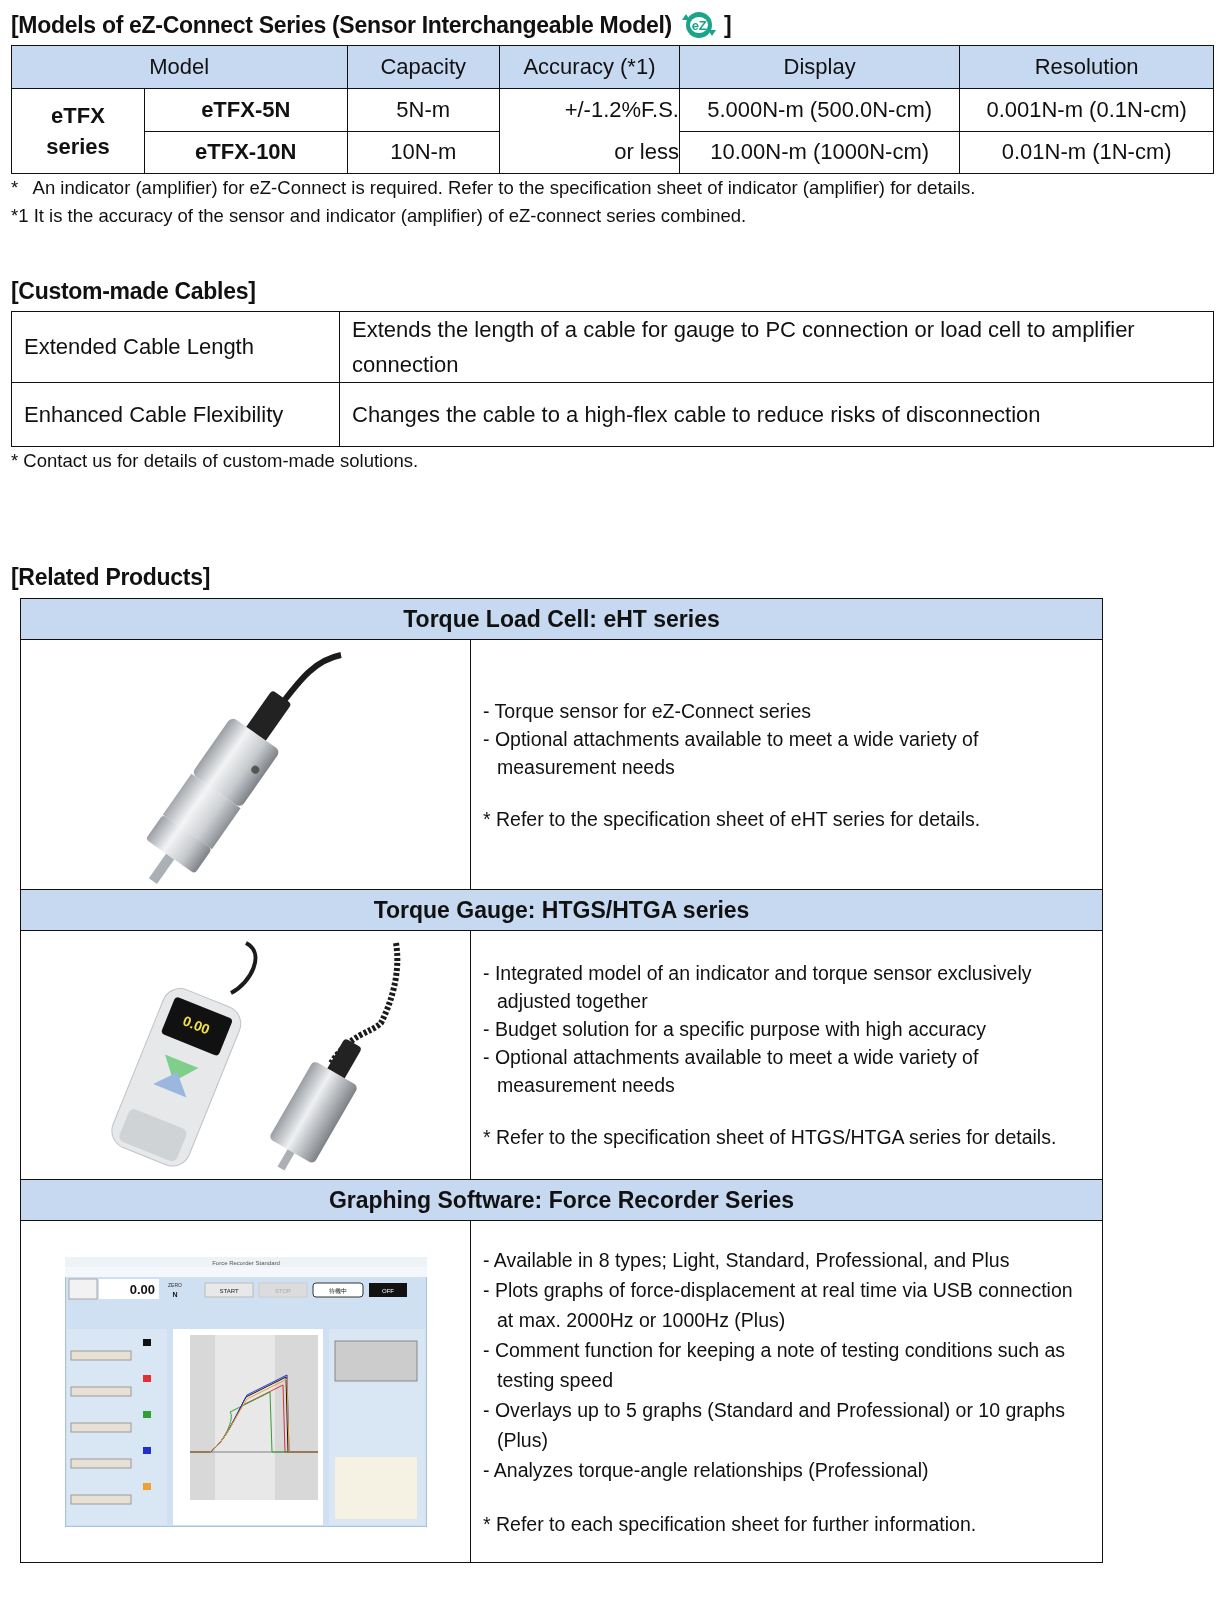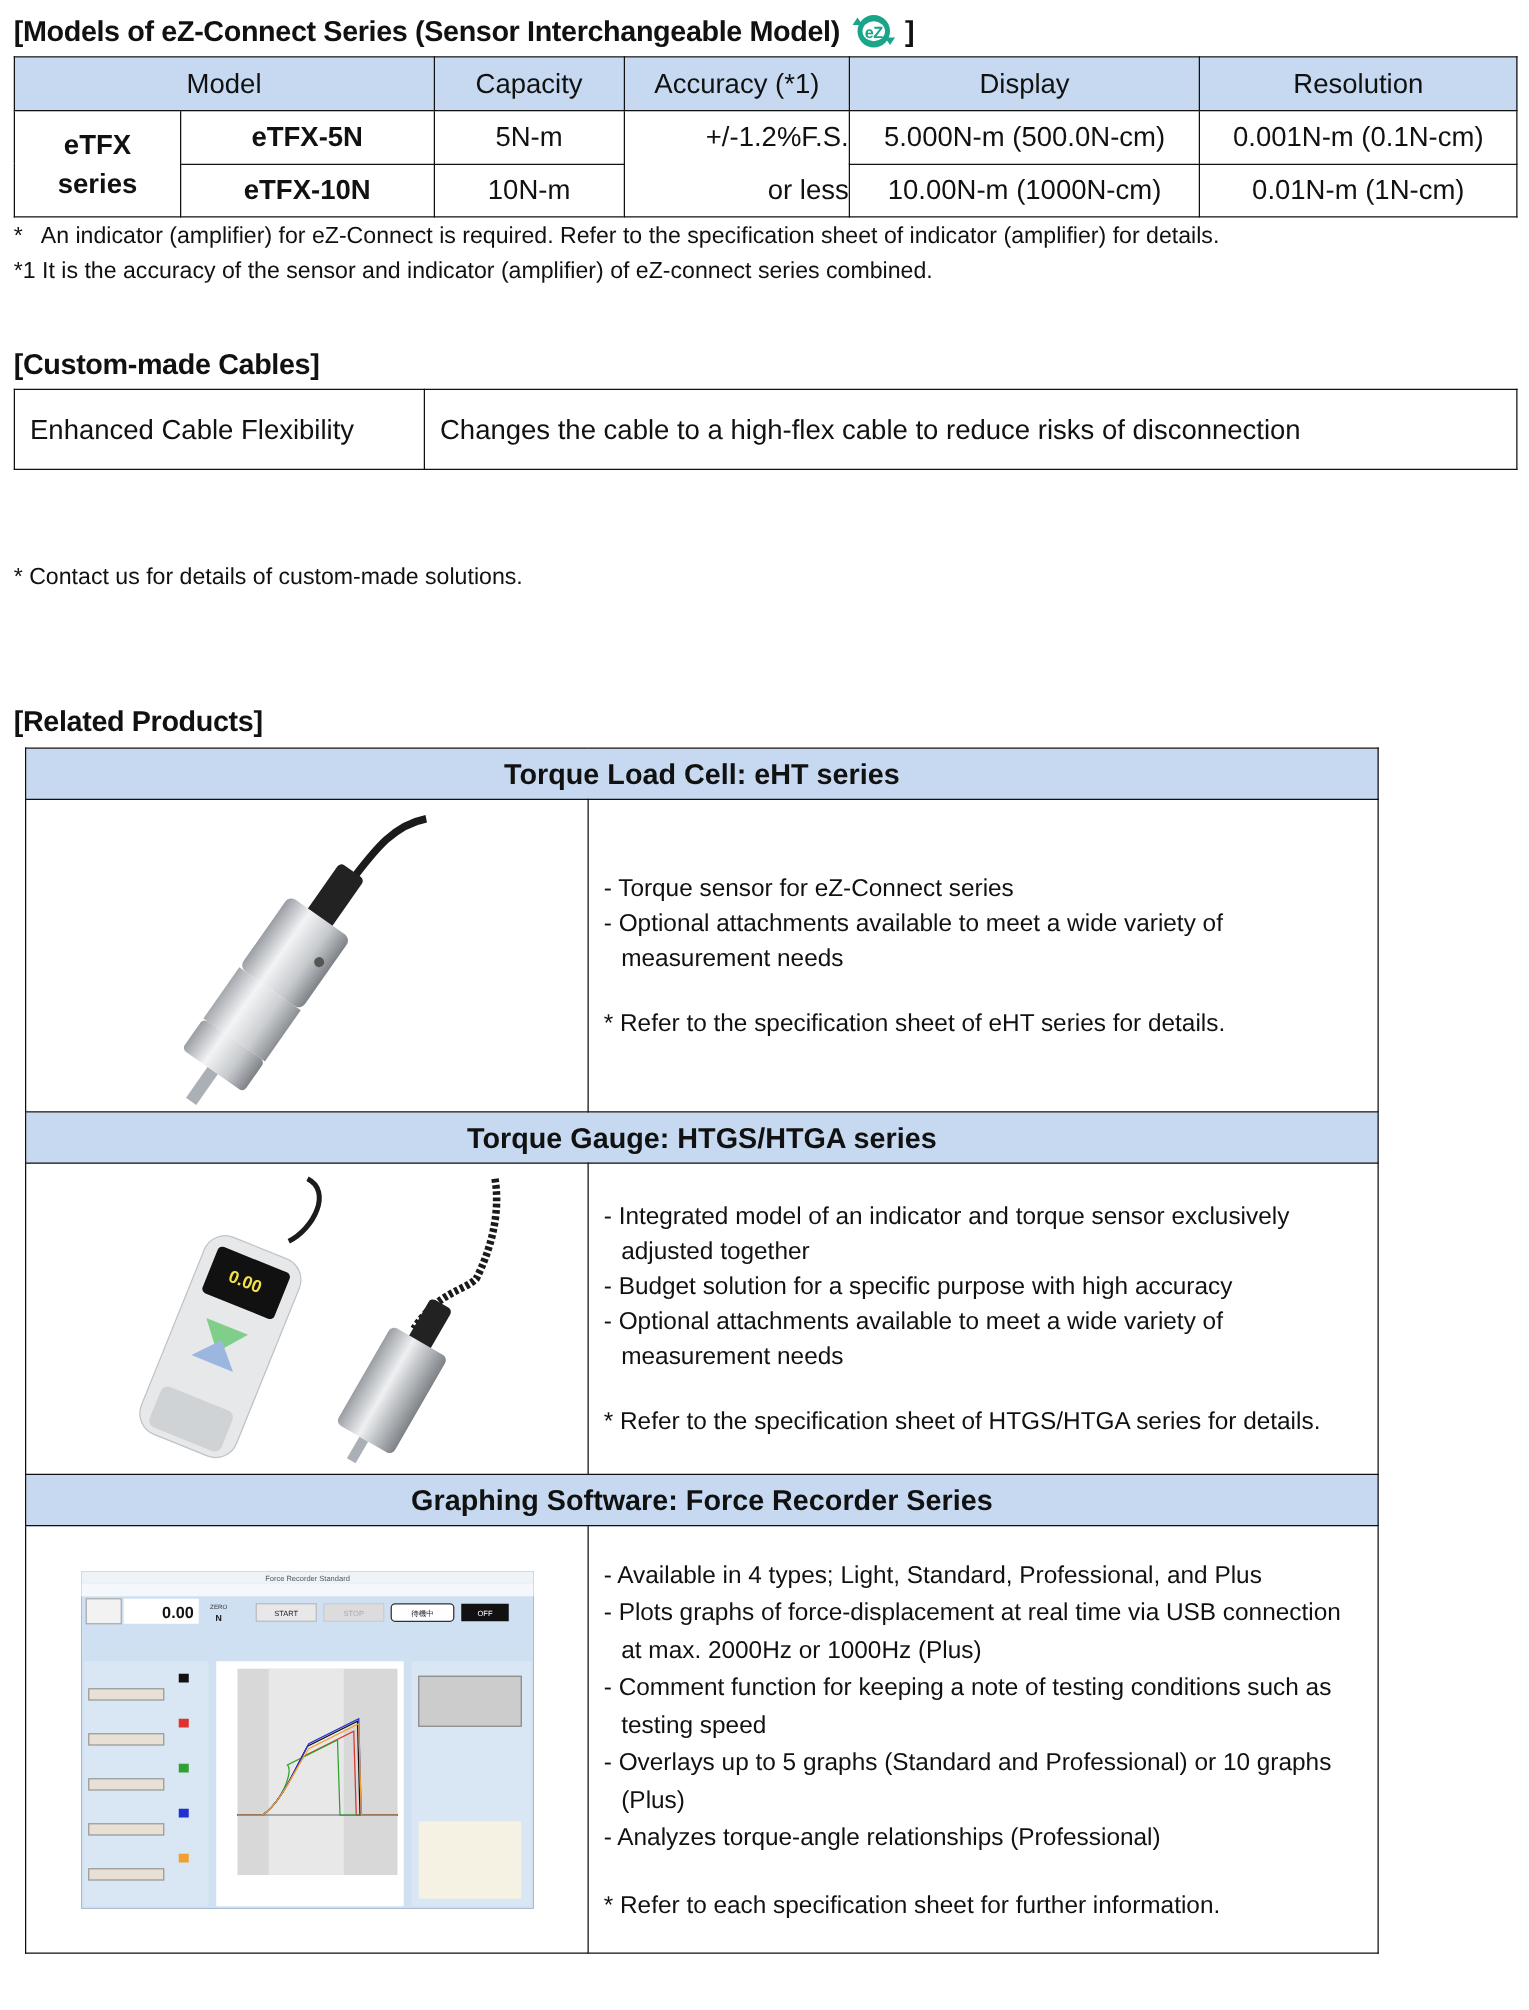--- a/index.html
+++ b/index.html
@@ -98,20 +98,27 @@
 <div class="note" style="top:205px;">*1 It is the accuracy of the sensor and indicator (amplifier) of eZ-connect series combined.</div>
 
 <div class="section-title" style="top:278px;">[Custom-made Cables]</div>
 
 <table id="cables" style="top:311px;">
   <colgroup>
       <col style="width:328px">
       <col>
     </colgroup>
   <tbody>
+      <tr style="height:70px;">
+    <td>Extended Cable Length</td>
+    <td class="desc">
+      <div>Extends the length of a cable for gauge to PC connection or load cell to amplifier</div>
+      <div>connection</div>
+    </td>
+  </tr>
   <tr style="height:64px;">
     <td>Enhanced Cable Flexibility</td>
     <td class="desc">Changes the cable to a high-flex cable to reduce risks of disconnection</td>
   </tr>
 </tbody>
   </table>
 <div class="note" style="top:450px;">* Contact us for details of custom-made solutions.</div>
 
 <div class="section-title" style="top:564px;">[Related Products]</div>
 
@@ -240,21 +247,21 @@
               <path d="M125 195 L145 195 C160 185 170 160 165 155 L205 135 L207 195 L253 195" stroke="#30a030" stroke-width="1" fill="none"></path>
               <path d="M125 195 L145 195 C160 185 170 160 182 138 L222 118 L224 195 L253 195" stroke="#2030d0" stroke-width="1" fill="none"></path>
               <path d="M125 195 L145 195 C160 185 170 160 182 142 L222 122 L224 195 L253 195" stroke="#f0a030" stroke-width="1" fill="none"></path>
             </g>
         <rect x="264" y="72" width="96" height="196" fill="#d9e6f3"></rect>
         <rect x="270" y="84" width="82" height="40" fill="#ccc" stroke="#888"></rect>
         <rect x="270" y="200" width="82" height="62" fill="#f5f2e3"></rect>
       </svg>
     </td>
     <td class="text-cell" style="line-height:30px;">
-      <div class="bullet">- Available in 4 types; Light, Standard, Professional, and Plus</div>
+      <div class="bullet">- Available in 8 types; Light, Standard, Professional, and Plus</div>
       <div class="bullet">- Plots graphs of force-displacement at real time via USB connection at max. 2000Hz or 1000Hz (Plus)</div>
       <div class="bullet">- Comment function for keeping a note of testing conditions such as testing speed</div>
       <div class="bullet">- Overlays up to 5 graphs (Standard and Professional) or 10 graphs (Plus)</div>
       <div class="bullet">- Analyzes torque-angle relationships (Professional)</div>
       <div class="gap"></div>
       <div>* Refer to each specification sheet for further information.</div>
     </td>
   </tr>
 </tbody>
   </table>

